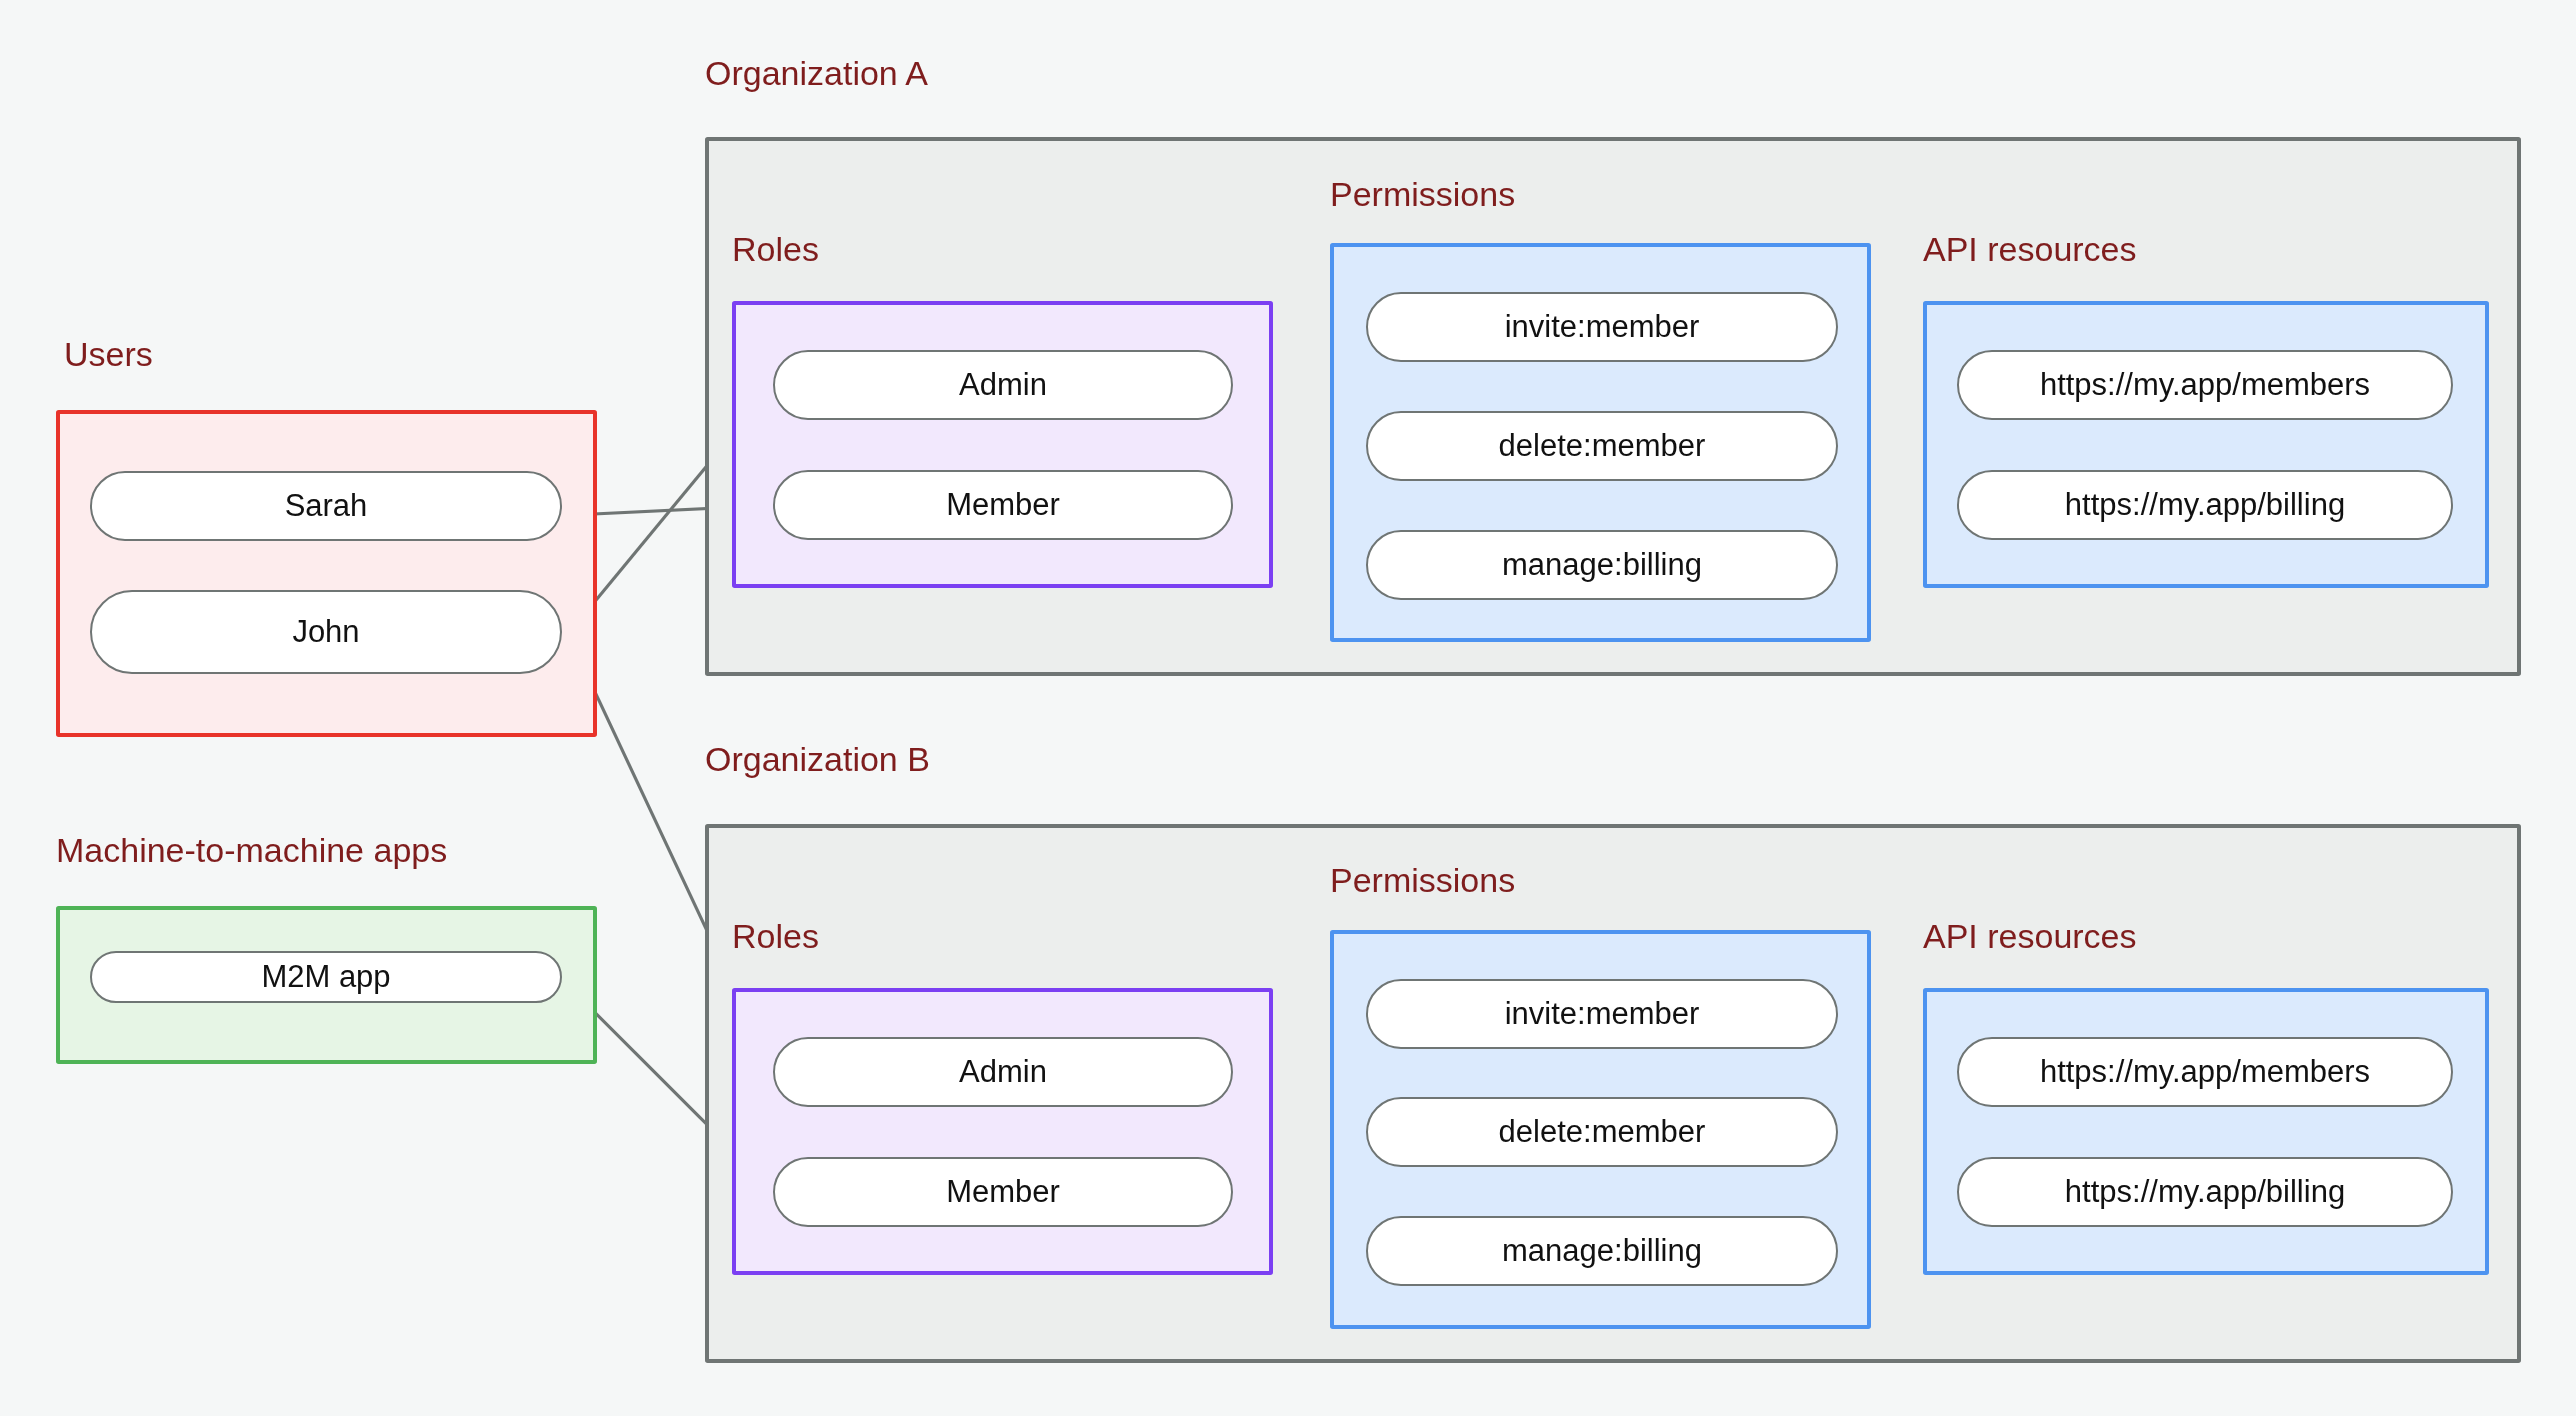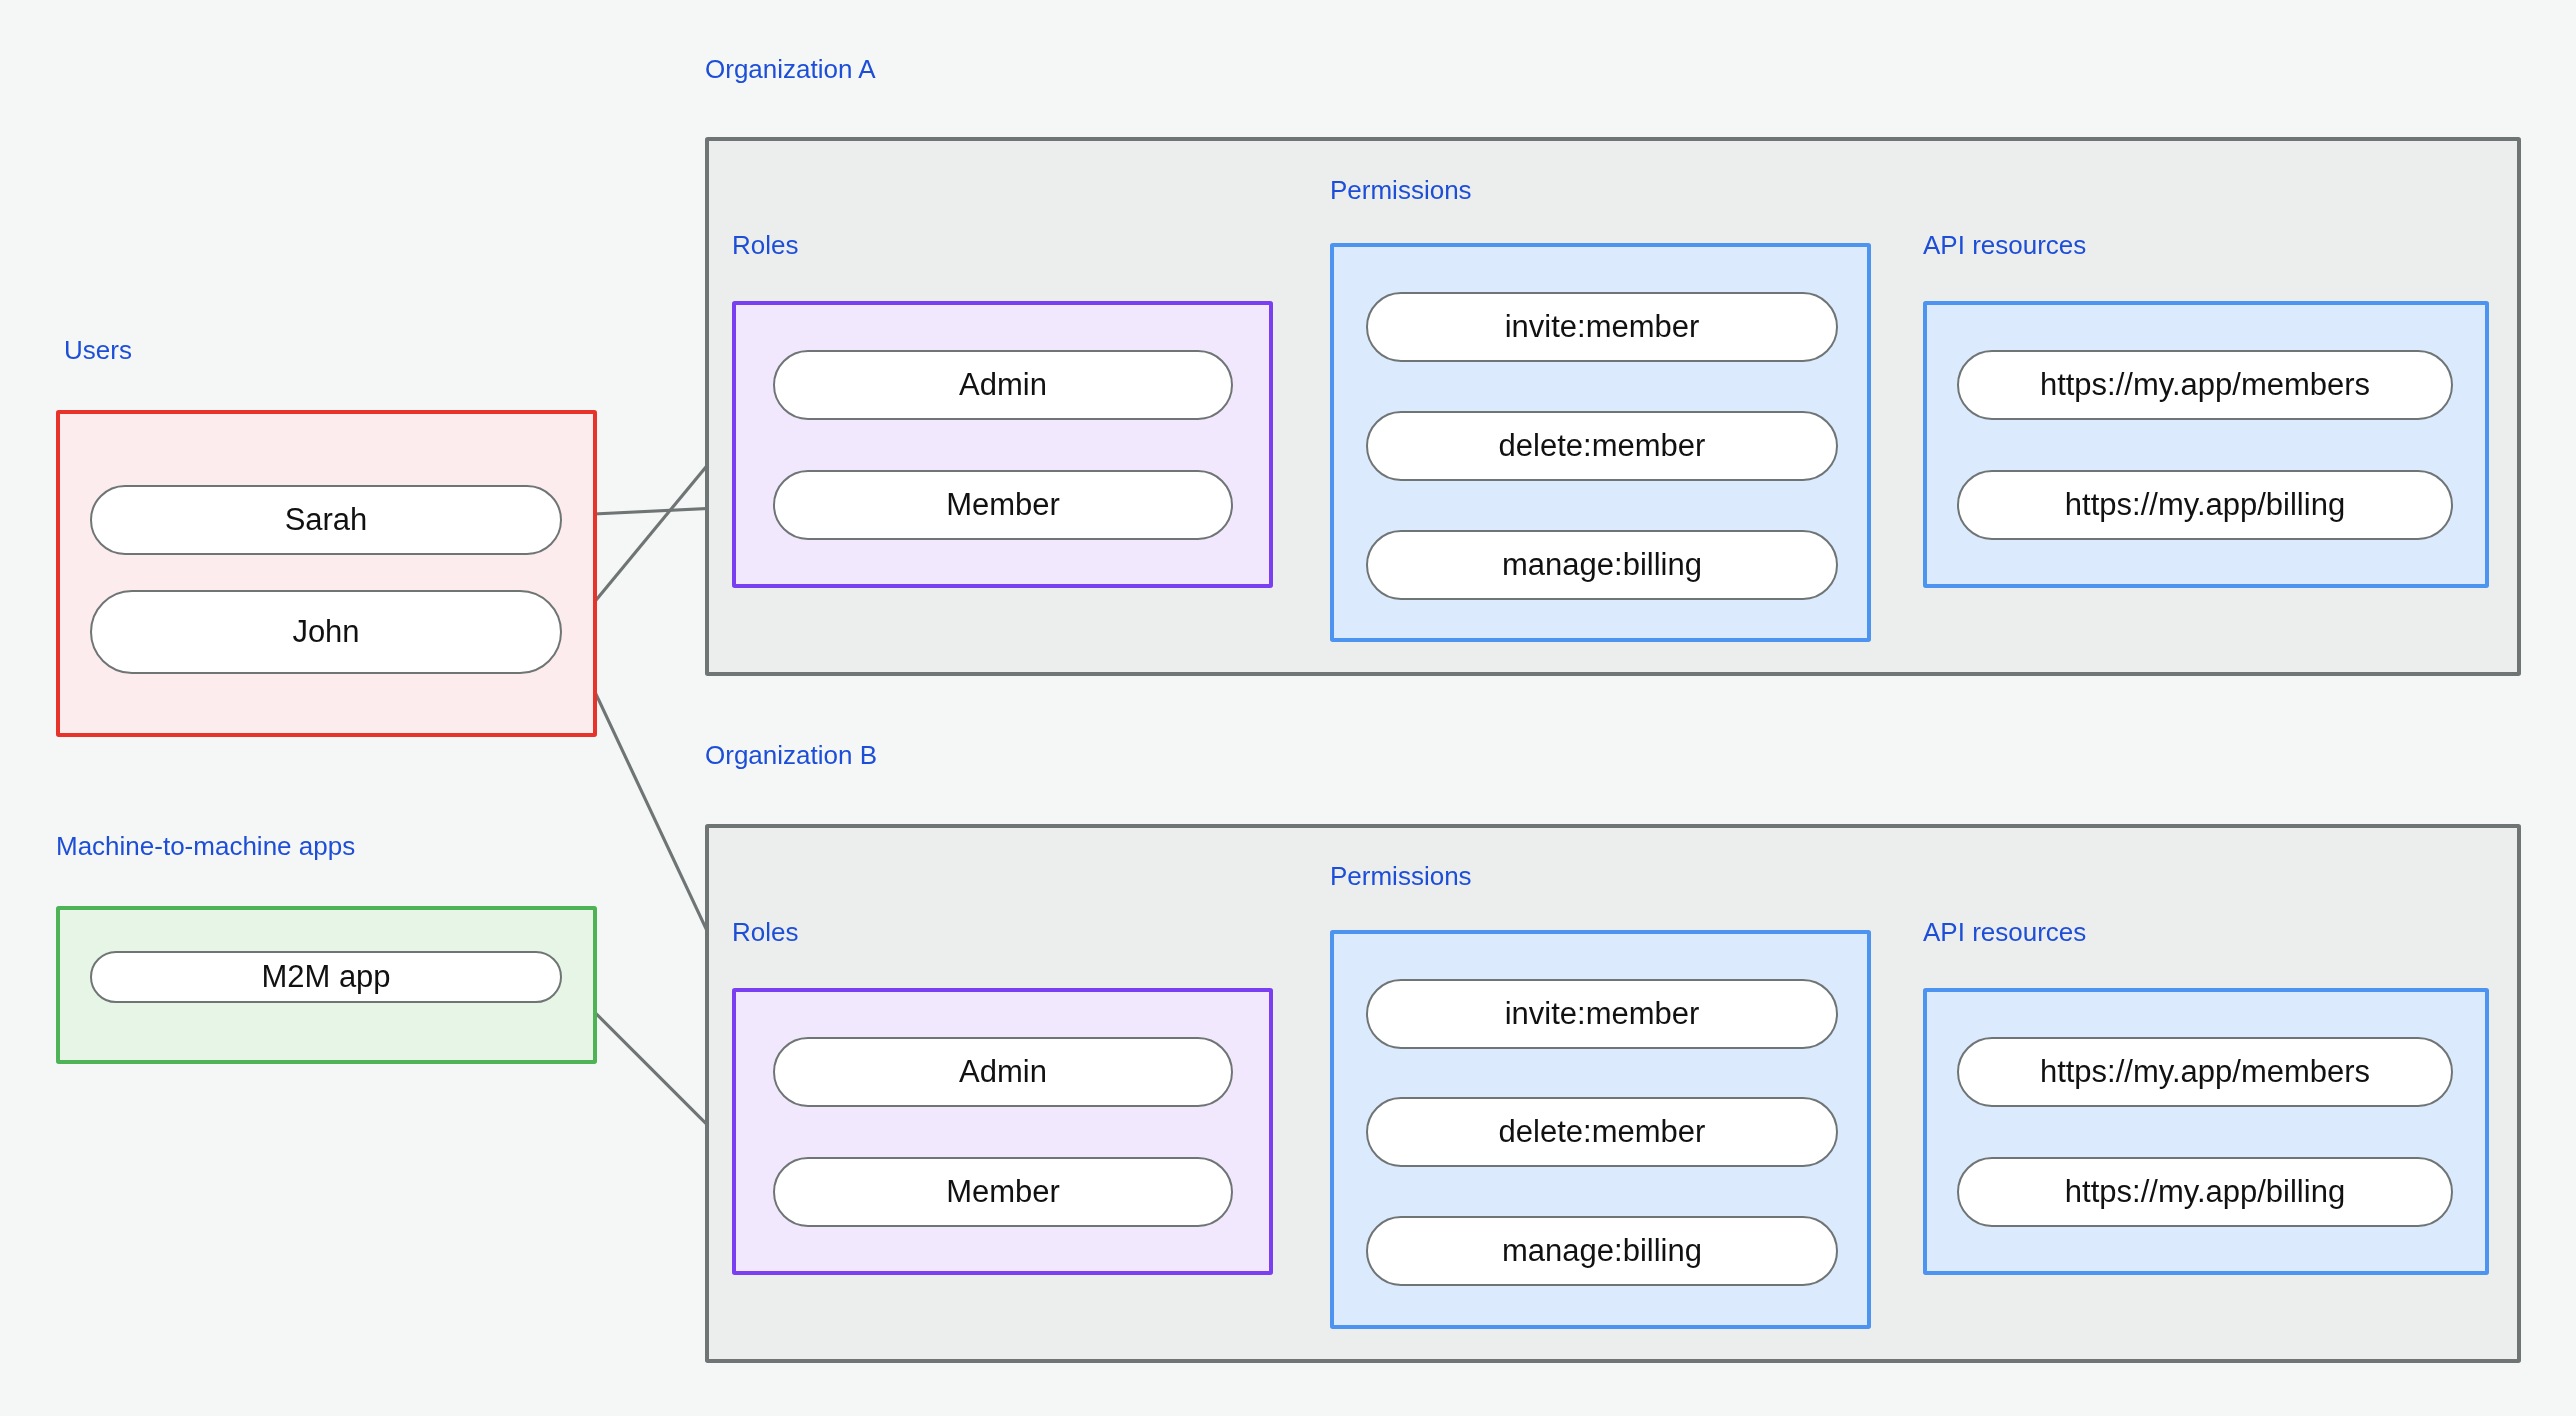--- a/index.html
+++ b/index.html
@@ -23,22 +23,22 @@
     width: 2576px;
     height: 1416px;
     z-index: 1;
     pointer-events: none;
   }
 
   
   .caption {
     position: absolute;
     z-index: 3;
-    font-size: 26px;
-    color: #1d4ed8;
+    font-size: 34px;
+    color: #7f1d1d;
     white-space: nowrap;
     line-height: 1;
   }
 
   
   .org-box {
     position: absolute;
     z-index: 2;
     background: #eceeed;
     border: 4.5px solid #6f7574;
@@ -128,21 +128,21 @@
       <circle cx="2172" cy="561" r="11"></circle>
       <circle cx="2172" cy="1190" r="11"></circle>
       <circle cx="2172" cy="1322" r="11"></circle>
     </g>
   </svg>
 
   <div class="caption" style="left:56px; top:337px;margin-left:8px;">Users</div>
 
   <div class="group-box group-users" style="left:56px; top:410px; width:541px; height:327px;"></div>
 
-  <div class="pill" style="left:90px; top:485px; width:472px; height:70px;">Sarah</div>
+  <div class="pill" style="left:90px; top:471px; width:472px; height:70px;">Sarah</div>
   <div class="pill" style="left:90px; top:590px; width:472px; height:84px;">John</div>
 
   <div class="caption" style="left:56px; top:833px;">Machine-to-machine apps</div>
 
   <div class="group-box group-m2m" style="left:56px; top:906px; width:541px; height:158px;"></div>
 
   <div class="pill" style="left:90px; top:951px; width:472px; height:52px;">M2M app</div>
 
   <div class="caption" style="left:705px; top:56px;">Organization A</div>
 

